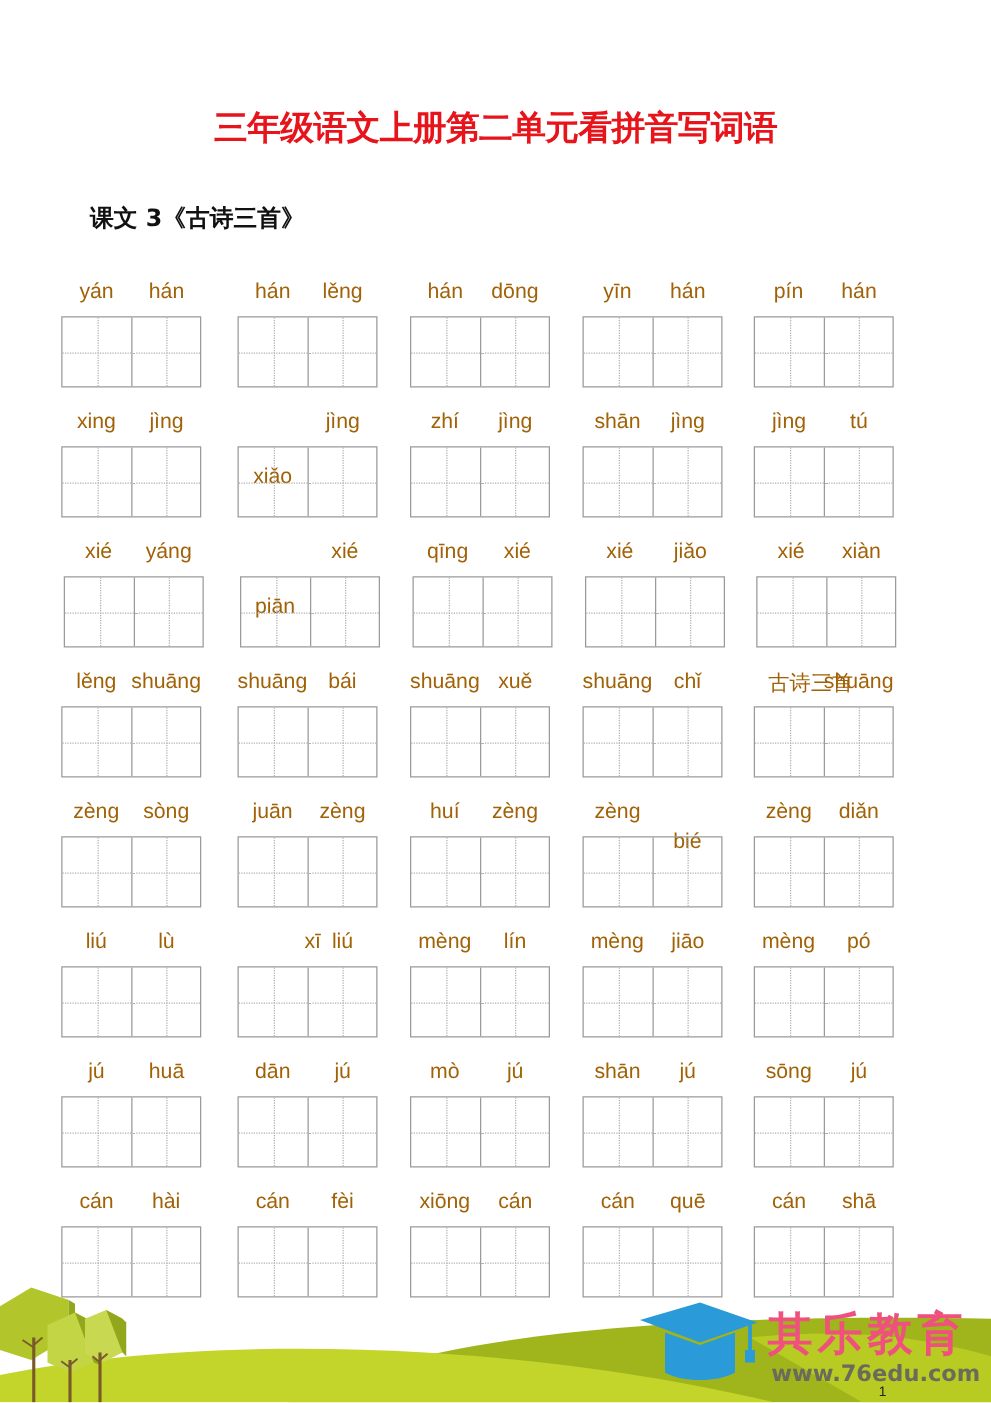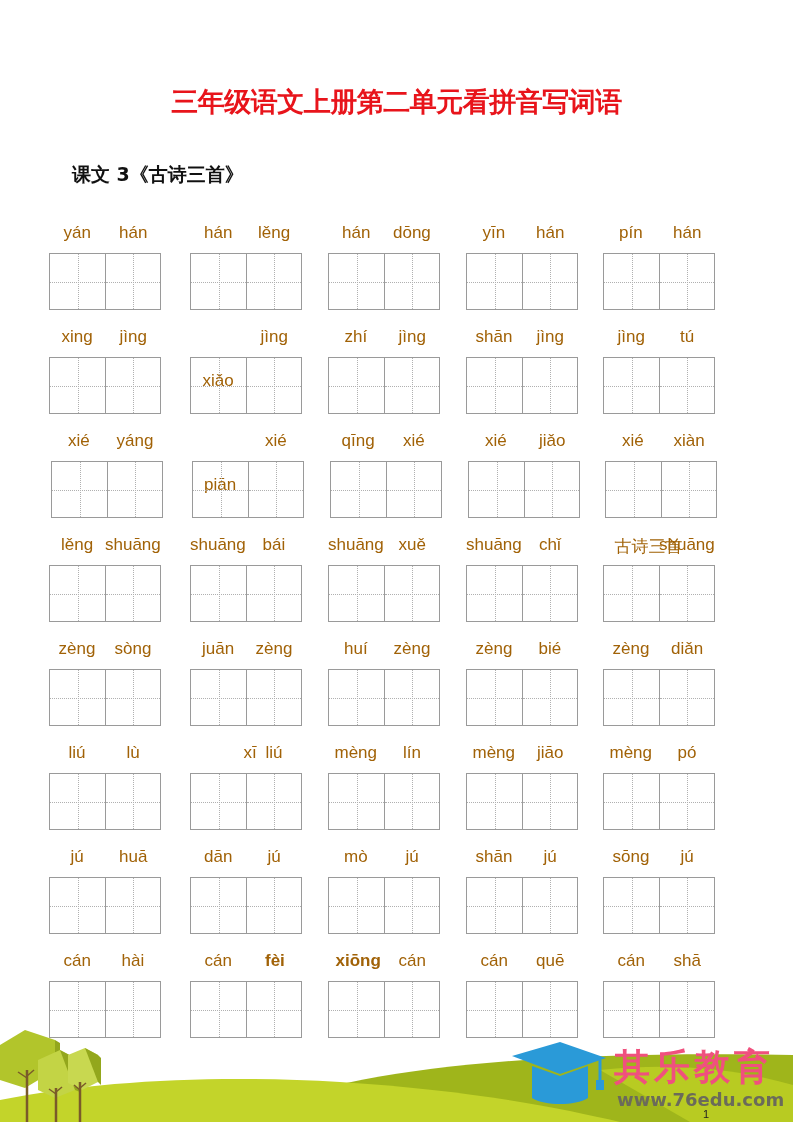--- a/index.html
+++ b/index.html
@@ -284,21 +284,21 @@
         <span style="left: 65.5px;">zèng</span>
       </div>
       <div class="grid">
         <div class="box"></div>
         <div class="box"></div>
       </div>
     </div>
     <div class="cell-group" style="left: 466px; top: 639px;">
       <div class="pinyin">
         <span style="left: 9.5px;">zèng</span>
-        <span style="left: 72.5px;">bié</span>
+        <span style="left: 72.5px; margin-top: 24px;">bié</span>
       </div>
       <div class="grid">
         <div class="box"></div>
         <div class="box"></div>
       </div>
     </div>
     <div class="cell-group" style="left: 603px; top: 639px;">
       <div class="pinyin">
         <span style="left: 9.5px;">zèng</span>
         <span style="left: 68px;">diǎn</span>
@@ -414,30 +414,30 @@
         <span style="left: 72.5px;">hài</span>
       </div>
       <div class="grid">
         <div class="box"></div>
         <div class="box"></div>
       </div>
     </div>
     <div class="cell-group" style="left: 190px; top: 951px;">
       <div class="pinyin">
         <span style="left: 14.5px;">cán</span>
-        <span style="left: 75px; font-weight: bold;">fèi</span>
+        <span style="left: 75px;">fèi</span>
       </div>
       <div class="grid">
         <div class="box"></div>
         <div class="box"></div>
       </div>
     </div>
     <div class="cell-group" style="left: 328px; top: 951px;">
       <div class="pinyin">
-        <span style="left: 7.5px; font-weight: bold;">xiōng</span>
+        <span style="left: 7.5px;">xiōng</span>
         <span style="left: 70.5px;">cán</span>
       </div>
       <div class="grid">
         <div class="box"></div>
         <div class="box"></div>
       </div>
     </div>
     <div class="cell-group" style="left: 466px; top: 951px;">
       <div class="pinyin">
         <span style="left: 14.5px;">cán</span>

